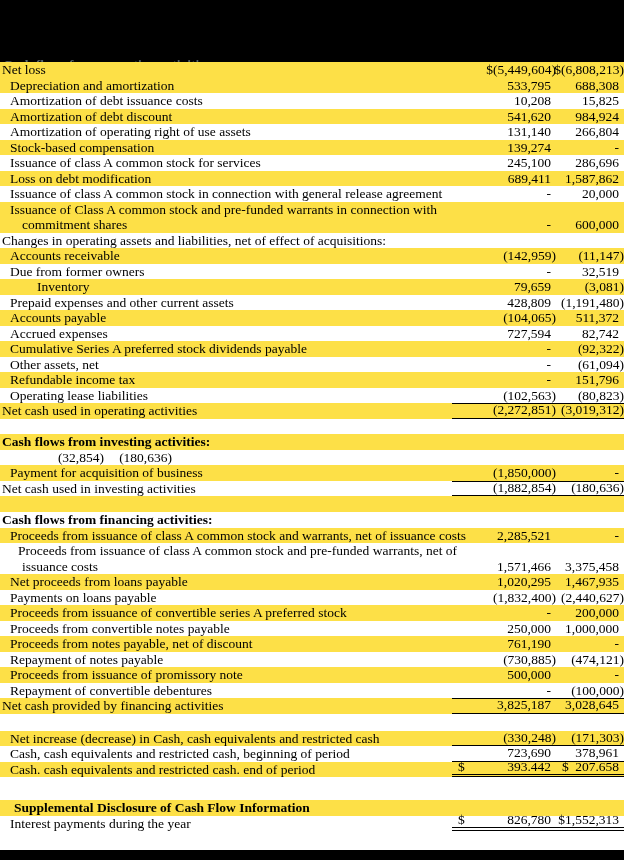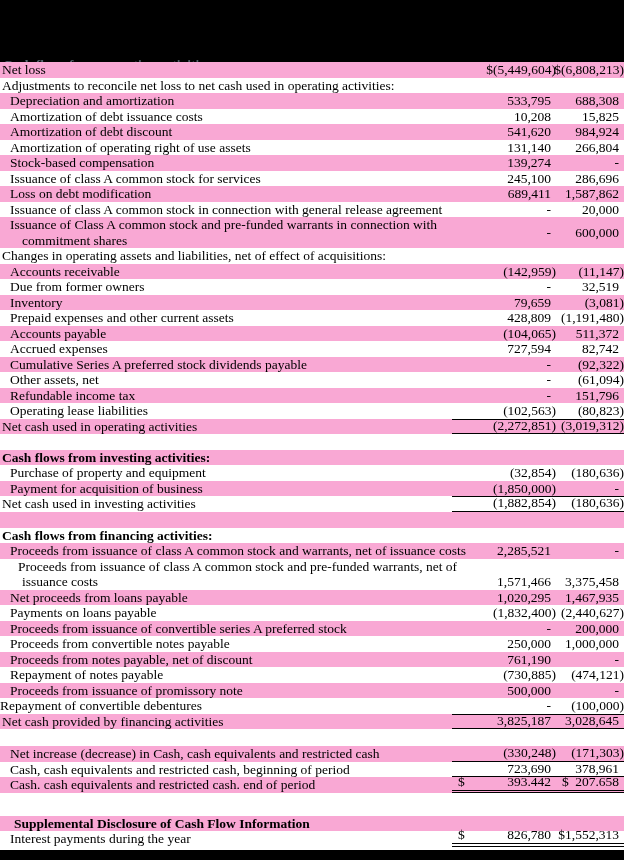--- a/index.html
+++ b/index.html
@@ -24,21 +24,21 @@
   .black-bottom {
     position: absolute; left: 0; bottom: 0;
     width: 100%; height: 10px; background: #000;
   }
   .table { width: 624px; }
   .row {
     display: flex; align-items: flex-end;
     font-size: 13.5px; line-height: 15.5px; min-height: 15.5px;
     overflow: visible;
   }
-  .row.blue { background: #f9a8d4; align-items: center; }
+  .row.blue { background: #fde047; }
   .row.bold { font-weight: bold; }
   .label { flex: 1 1 auto; min-width: 0; }
   .l1, .l2 { display: block; white-space: nowrap; }
   .num {
     flex: 0 0 auto; display: flex;
     justify-content: flex-end; align-items: flex-end;
     height: 15.5px; white-space: nowrap;
   }
   .v1 { width: 104px; }
   .v2 { width: 68px; }
@@ -65,34 +65,20 @@
     </div>
     <div class="num v1">
 
       <span class="val">$(5,449,604)</span>
     </div>
     <div class="num v2">
 
       <span class="val">$(6,808,213)</span>
     </div>
   </div>
-    <div class="row white">
-    <div class="label">
-      <span class="l1" style="padding-left: 2px;">Adjustments to reconcile net loss to net cash used in operating activities:</span>
-
-    </div>
-    <div class="num v1">
-      
-      
-    </div>
-    <div class="num v2">
-      
-      
-    </div>
-  </div>
     <div class="row blue">
     <div class="label">
       <span class="l1" style="padding-left: 10px;">Depreciation and amortization</span>
 
     </div>
     <div class="num v1">
 
       <span class="val pp">533,795</span>
     </div>
     <div class="num v2">
@@ -249,21 +235,21 @@
 
       <span class="val pp">-</span>
     </div>
     <div class="num v2">
 
       <span class="val pp">32,519</span>
     </div>
   </div>
     <div class="row blue">
     <div class="label">
-      <span class="l1" style="padding-left: 10px;">Inventory</span>
+      <span class="l1" style="padding-left: 10px; margin-left: 27px;">Inventory</span>
 
     </div>
     <div class="num v1">
 
       <span class="val pp">79,659</span>
     </div>
     <div class="num v2">
 
       <span class="val">(3,081)</span>
     </div>
@@ -393,24 +379,20 @@
     <div class="num v1">
       
       
     </div>
     <div class="num v2">
       
       
     </div>
   </div>
     <div class="row white">
-    <div class="label">
-      <span class="l1" style="padding-left: 10px;">Purchase of property and equipment</span>
-
-    </div>
     <div class="num v1">
 
       <span class="val">(32,854)</span>
     </div>
     <div class="num v2">
 
       <span class="val">(180,636)</span>
     </div>
   </div>
     <div class="row blue">
@@ -581,21 +563,21 @@
 
       <span class="val pp">500,000</span>
     </div>
     <div class="num v2">
 
       <span class="val pp">-</span>
     </div>
   </div>
     <div class="row white">
     <div class="label">
-      <span class="l1" style="">Repayment of convertible debentures</span>
+      <span class="l1" style="padding-left: 10px;">Repayment of convertible debentures</span>
 
     </div>
     <div class="num v1">
 
       <span class="val pp">-</span>
     </div>
     <div class="num v2">
 
       <span class="val">(100,000)</span>
     </div>

